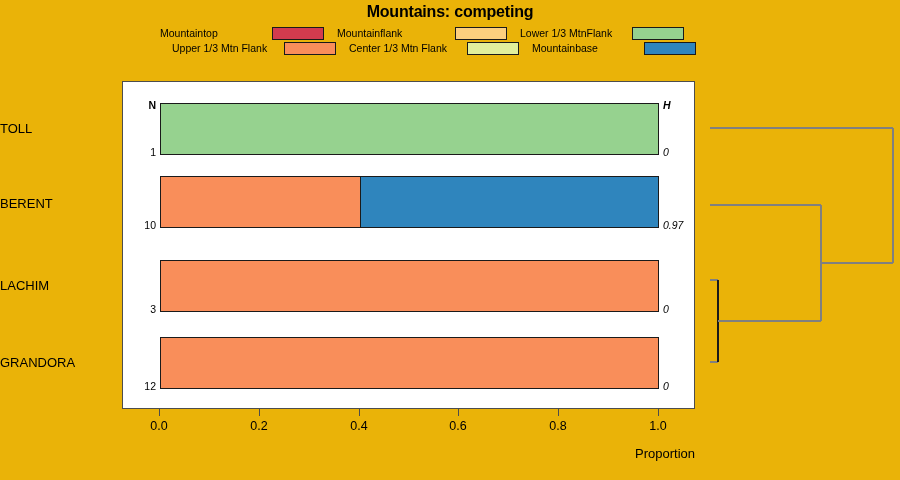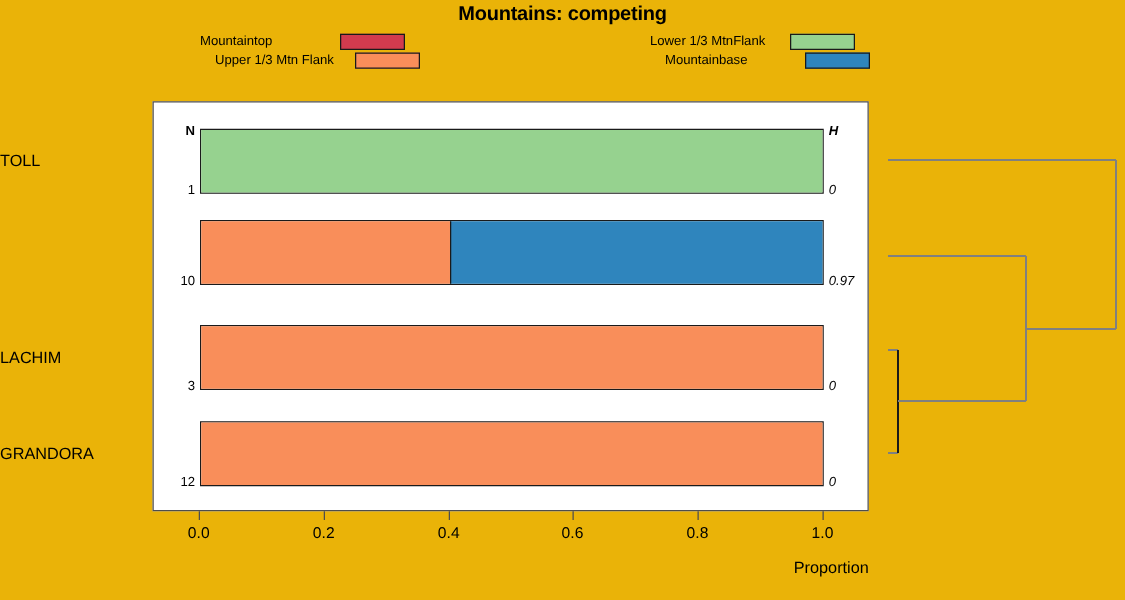--- a/index.html
+++ b/index.html
@@ -225,35 +225,46 @@
       <div class="legend-row legend-row-0">
         <span class="legend-label">Mountaintop</span>
         <span class="legend-swatch" style="background:#d23b4e"></span>
       </div>
       <div class="legend-row legend-row-1">
         <span class="legend-label">Upper 1/3 Mtn Flank</span>
         <span class="legend-swatch" style="background:#f98e5a"></span>
       </div>
     </div>
 
+    <div class="legend-col legend-col-1">
+      <div class="legend-row legend-row-0">
+        <span class="legend-label">Mountainflank</span>
+        <span class="legend-swatch" style="background:#fccf7e"></span>
+      </div>
+      <div class="legend-row legend-row-1">
+        <span class="legend-label">Center 1/3 Mtn Flank</span>
+        <span class="legend-swatch" style="background:#e2ef9b"></span>
+      </div>
+    </div>
 
     <div class="legend-col legend-col-2">
       <div class="legend-row legend-row-0">
         <span class="legend-label">Lower 1/3 MtnFlank</span>
         <span class="legend-swatch" style="background:#96d28f"></span>
       </div>
       <div class="legend-row legend-row-1">
         <span class="legend-label">Mountainbase</span>
         <span class="legend-swatch" style="background:#2f85bd"></span>
       </div>
     </div>
 
   </div>
 
   <div class="y-label" style="top:121px">TOLL</div>
+  <div class="y-label" style="top:196px">BERENT</div>
   <div class="y-label" style="top:278px">LACHIM</div>
   <div class="y-label" style="top:355px">GRANDORA</div>
 
   <div id="plot-frame">
 
     <div id="n-header">N</div>
     <div id="h-header">H</div>
 
     <div class="bar-row" style="top:21px">
       <div class="n-value-wrap">

